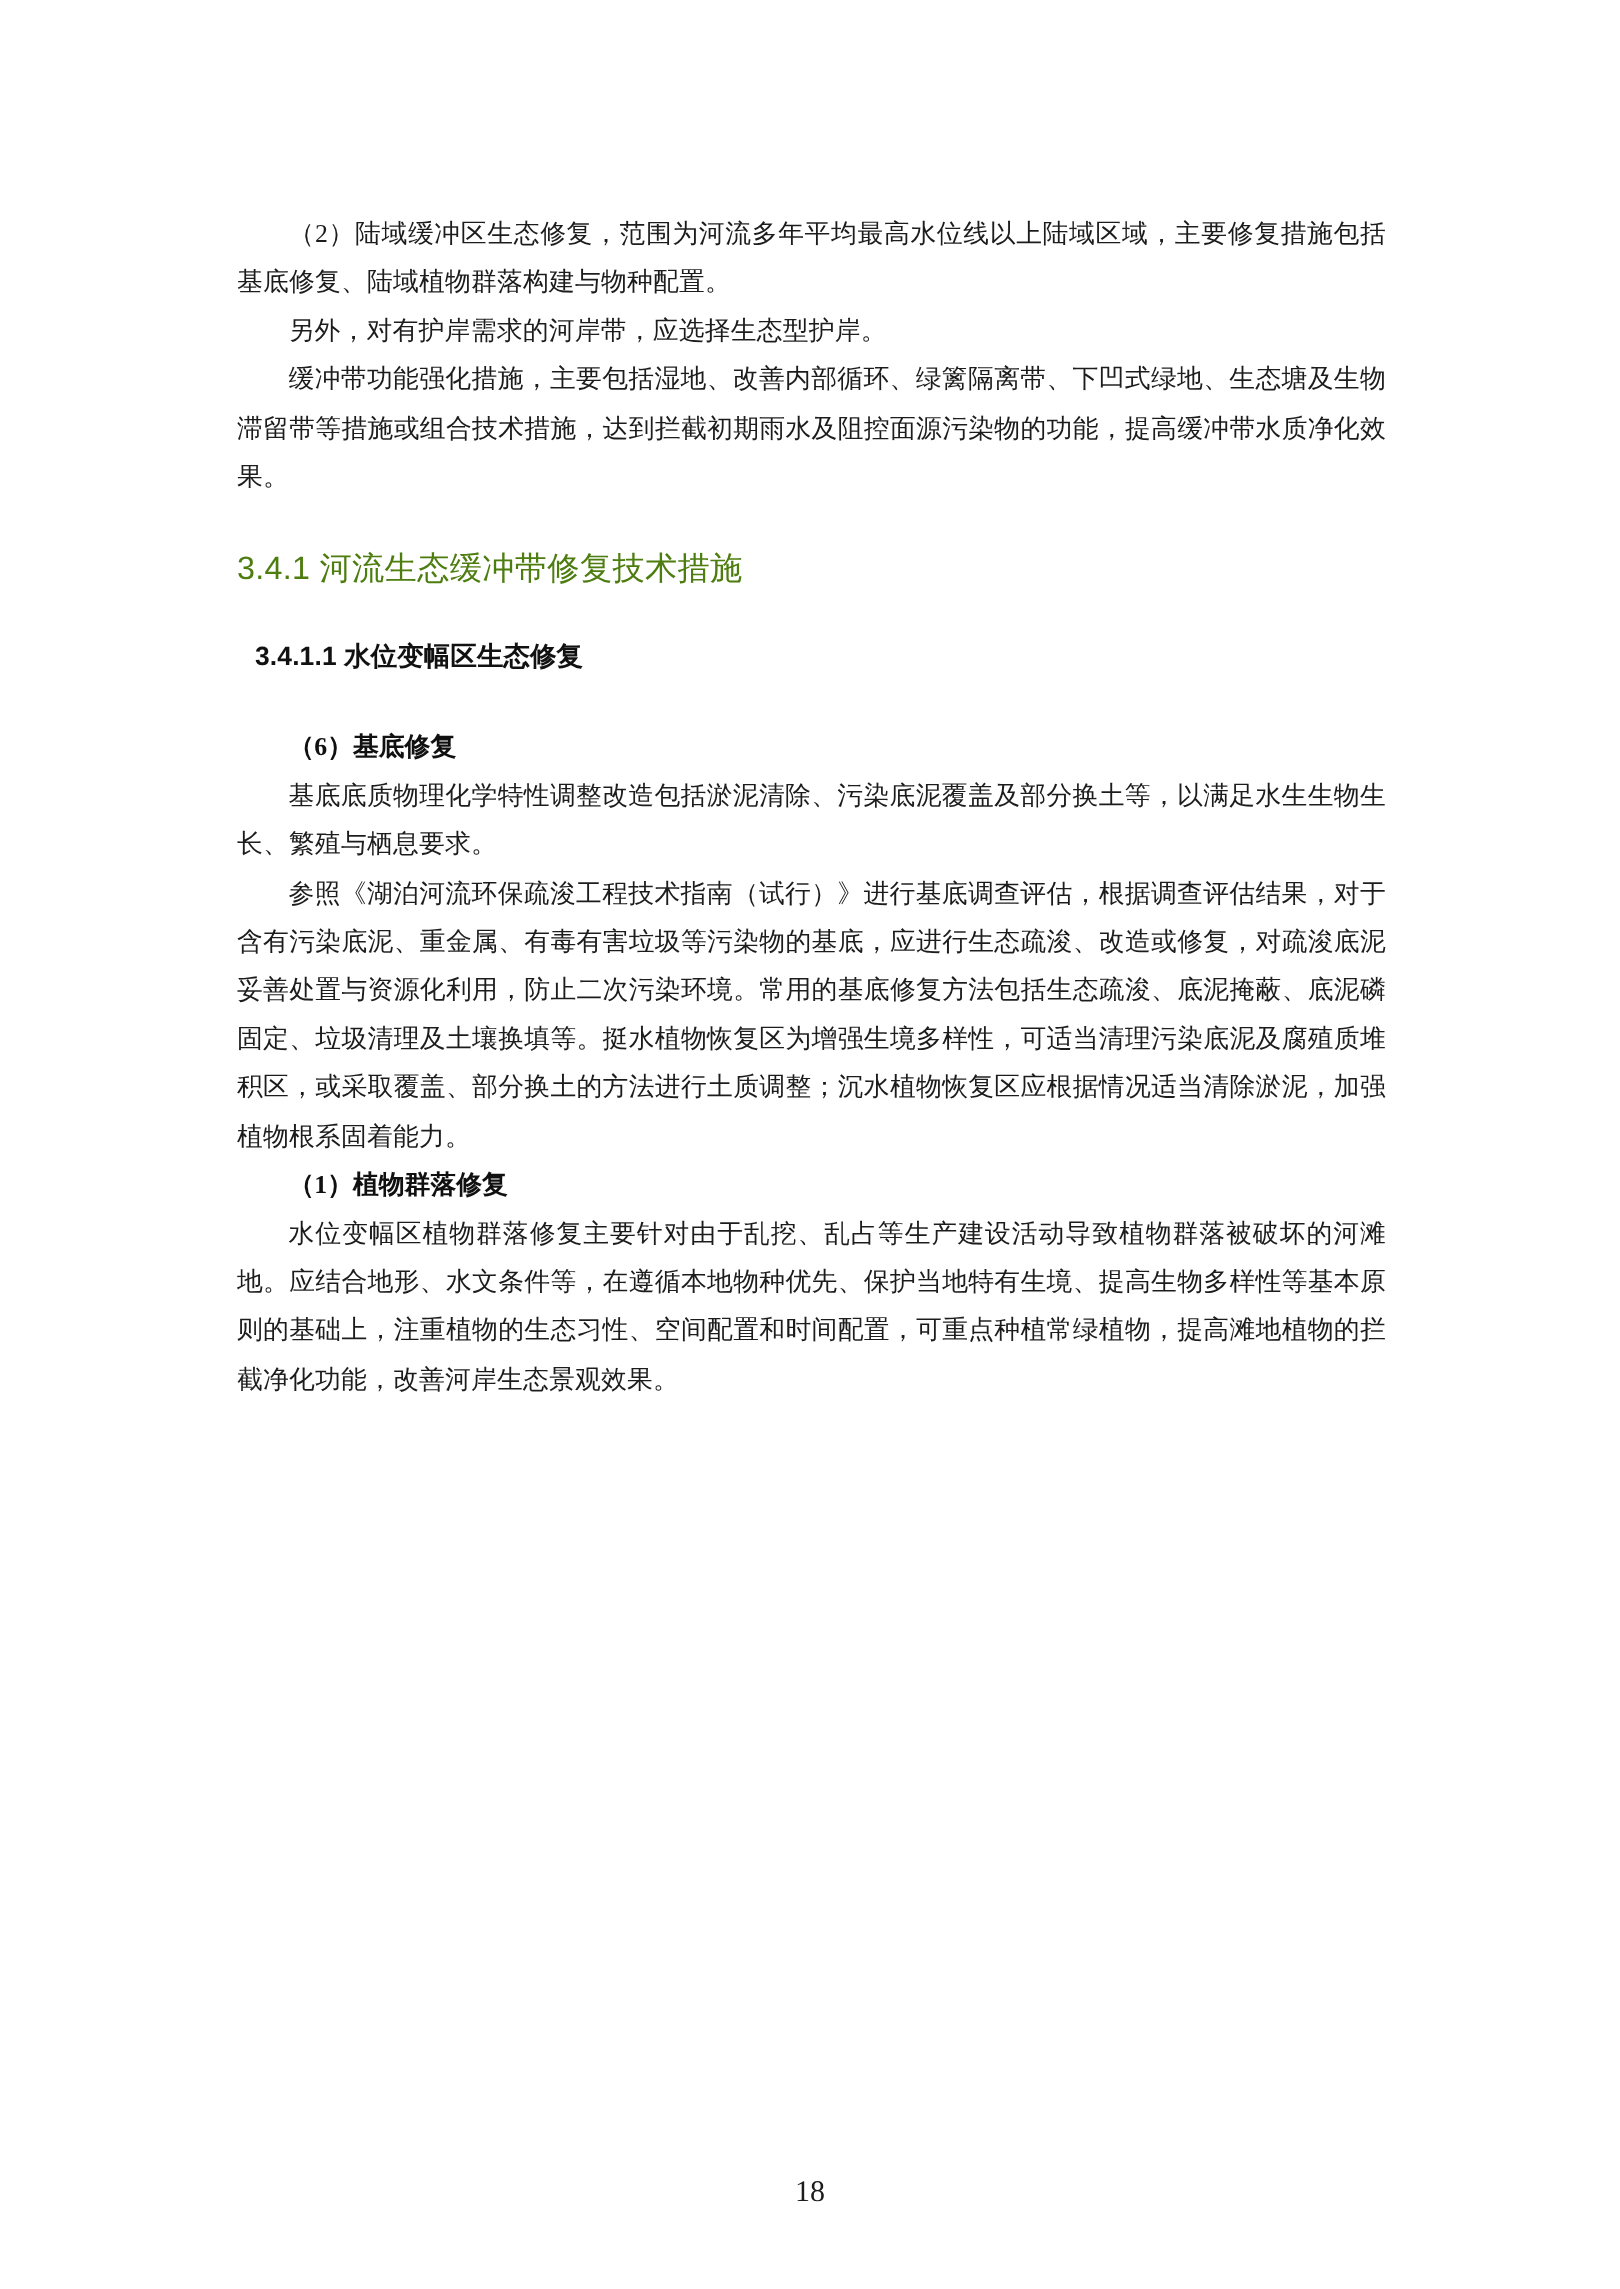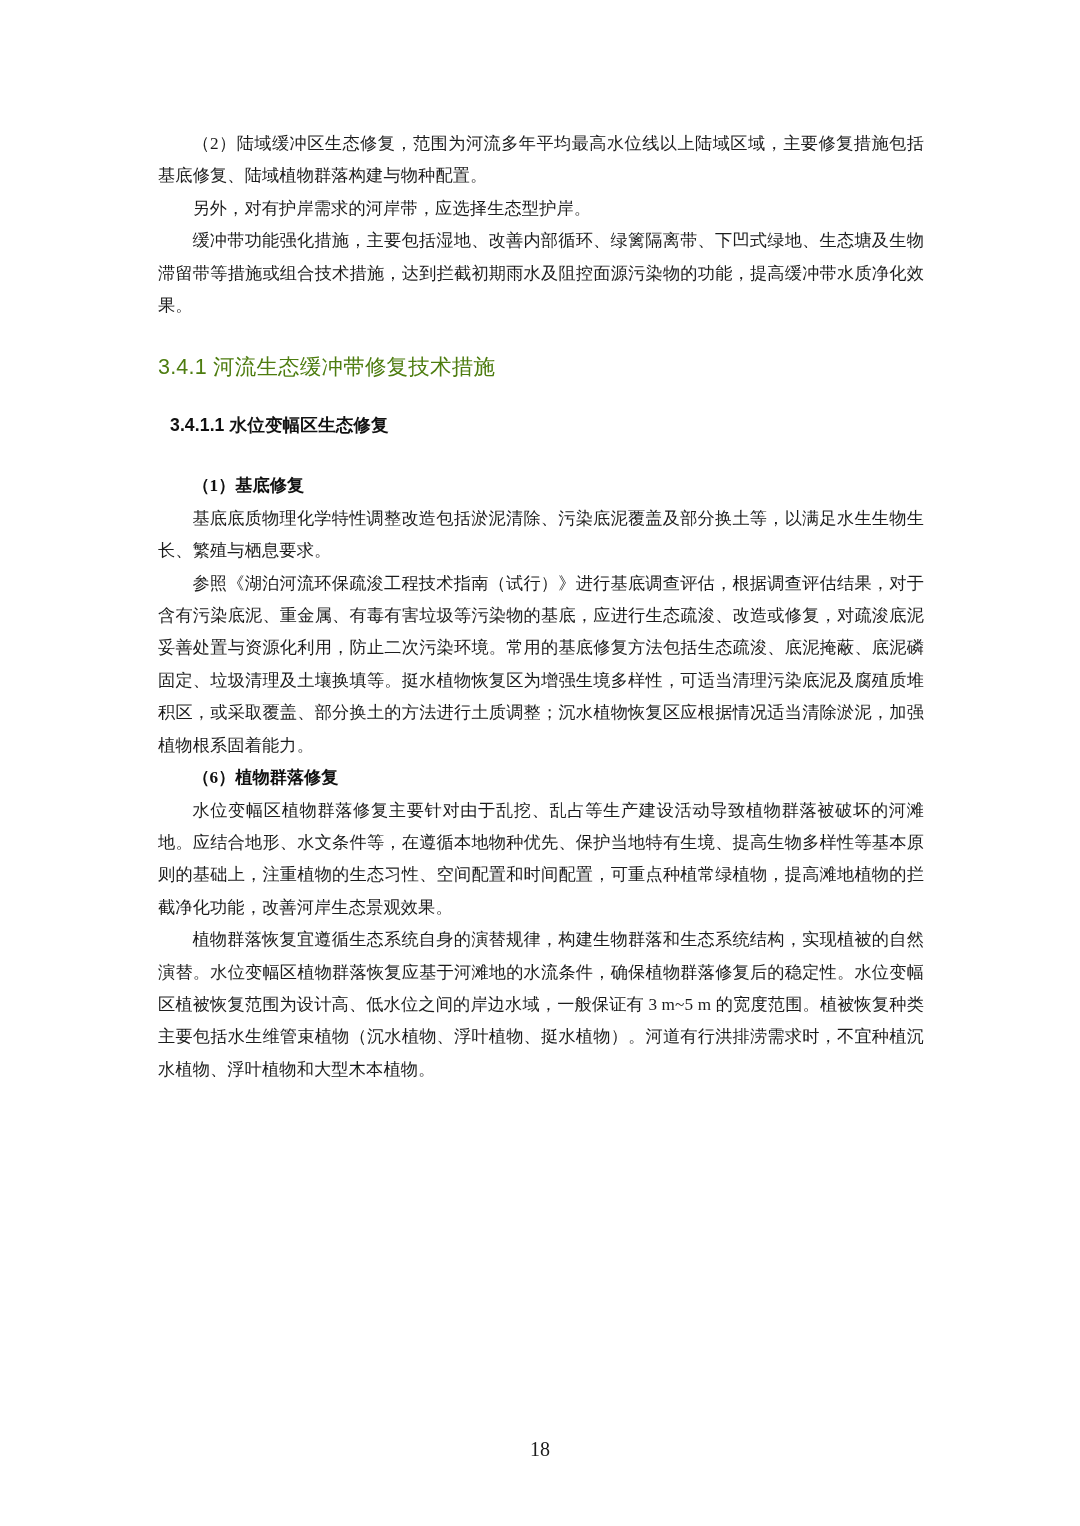--- a/index.html
+++ b/index.html
@@ -10,21 +10,21 @@
   body {
     width: 1080px;
     height: 1526px;
     position: relative;
     font-family: "Liberation Serif", "DejaVu Serif", serif;
     color: #1a1a1a;
     overflow: hidden;
   }
   .page {
     position: absolute;
-    left: 0; top: 0;
+    left: 0; top: 12px;
     width: 1080px;
     height: 1423px;
     background: #ffffff;
   }
   .content {
     position: absolute;
     left: 158px;
     top: 128px;
     width: 766px;
   }
@@ -104,31 +104,30 @@
 
     <h2 class="h-section">3.4.1 河流生态缓冲带修复技术措施</h2>
 
     <div class="sp-after-section"></div>
 
     <h3 class="h-sub">3.4.1.1 水位变幅区生态修复</h3>
 
     <div class="sp-after-sub"></div>
 
 
-    <p class="label-para">（1）基底修复</p>
+    <p class="label-para">（6）基底修复</p>
 
     <p class="para">基底底质物理化学特性调整改造包括淤泥清除、污染底泥覆盖及部分换土等，以满足水生生物生长、繁殖与栖息要求。</p>
 
     <p class="para">参照《湖泊河流环保疏浚工程技术指南（试行）》进行基底调查评估，根据调查评估结果，对于含有污染底泥、重金属、有毒有害垃圾等污染物的基底，应进行生态疏浚、改造或修复，对疏浚底泥妥善处置与资源化利用，防止二次污染环境。常用的基底修复方法包括生态疏浚、底泥掩蔽、底泥磷固定、垃圾清理及土壤换填等。挺水植物恢复区为增强生境多样性，可适当清理污染底泥及腐殖质堆积区，或采取覆盖、部分换土的方法进行土质调整；沉水植物恢复区应根据情况适当清除淤泥，加强植物根系固着能力。</p>
 
-    <p class="label-para">（6）植物群落修复</p>
+    <p class="label-para">（1）植物群落修复</p>
 
     <p class="para">水位变幅区植物群落修复主要针对由于乱挖、乱占等生产建设活动导致植物群落被破坏的河滩地。应结合地形、水文条件等，在遵循本地物种优先、保护当地特有生境、提高生物多样性等基本原则的基础上，注重植物的生态习性、空间配置和时间配置，可重点种植常绿植物，提高滩地植物的拦截净化功能，改善河岸生态景观效果。</p>
 
-    <p class="para">植物群落恢复宜遵循生态系统自身的演替规律，构建生物群落和生态系统结构，实现植被的自然演替。水位变幅区植物群落恢复应基于河滩地的水流条件，确保植物群落修复后的稳定性。水位变幅区植被恢复范围为设计高、低水位之间的岸边水域，一般保证有 3 m~5 m 的宽度范围。植被恢复种类主要包括水生维管束植物（沉水植物、浮叶植物、挺水植物）。河道有行洪排涝需求时，不宜种植沉水植物、浮叶植物和大型木本植物。</p>
 
 
   </div>
 
   <div class="footer">
     <span>18</span>
   </div>
 
 </div>
 

